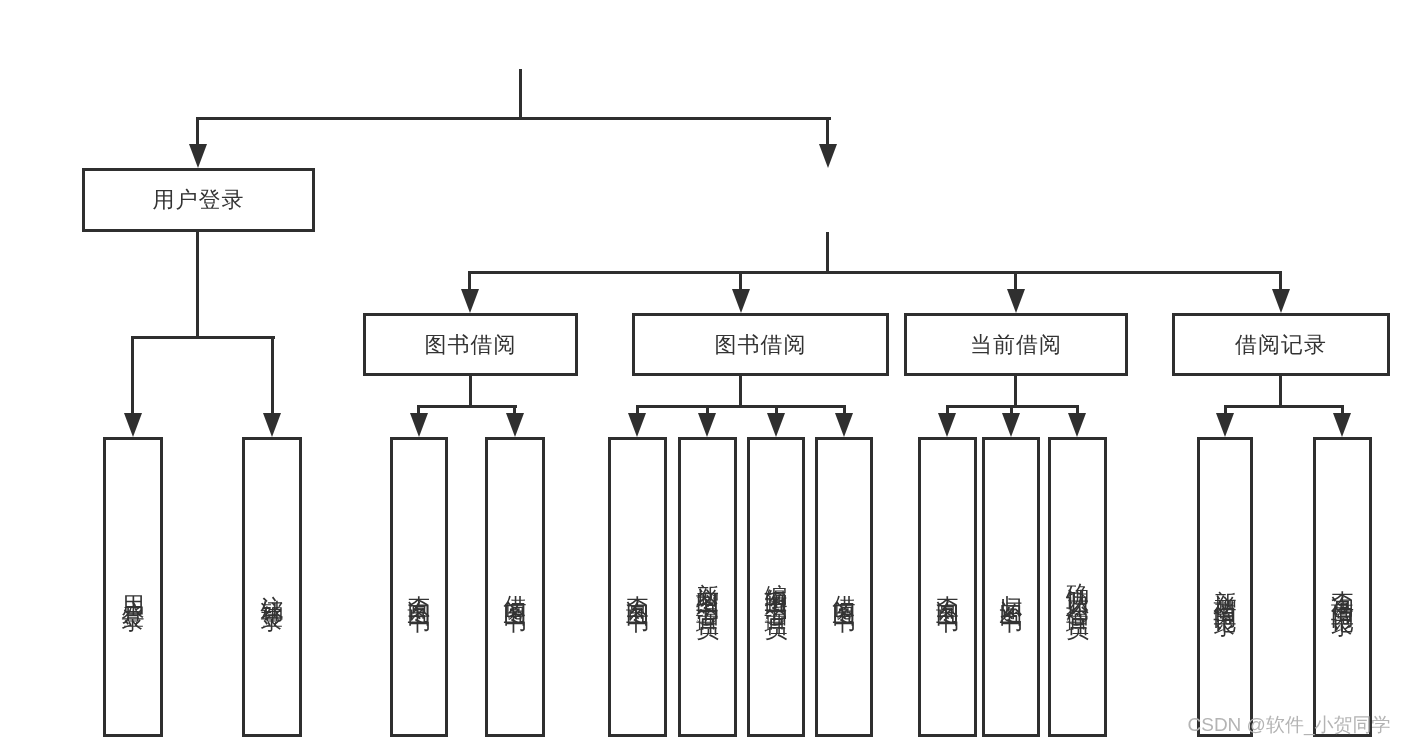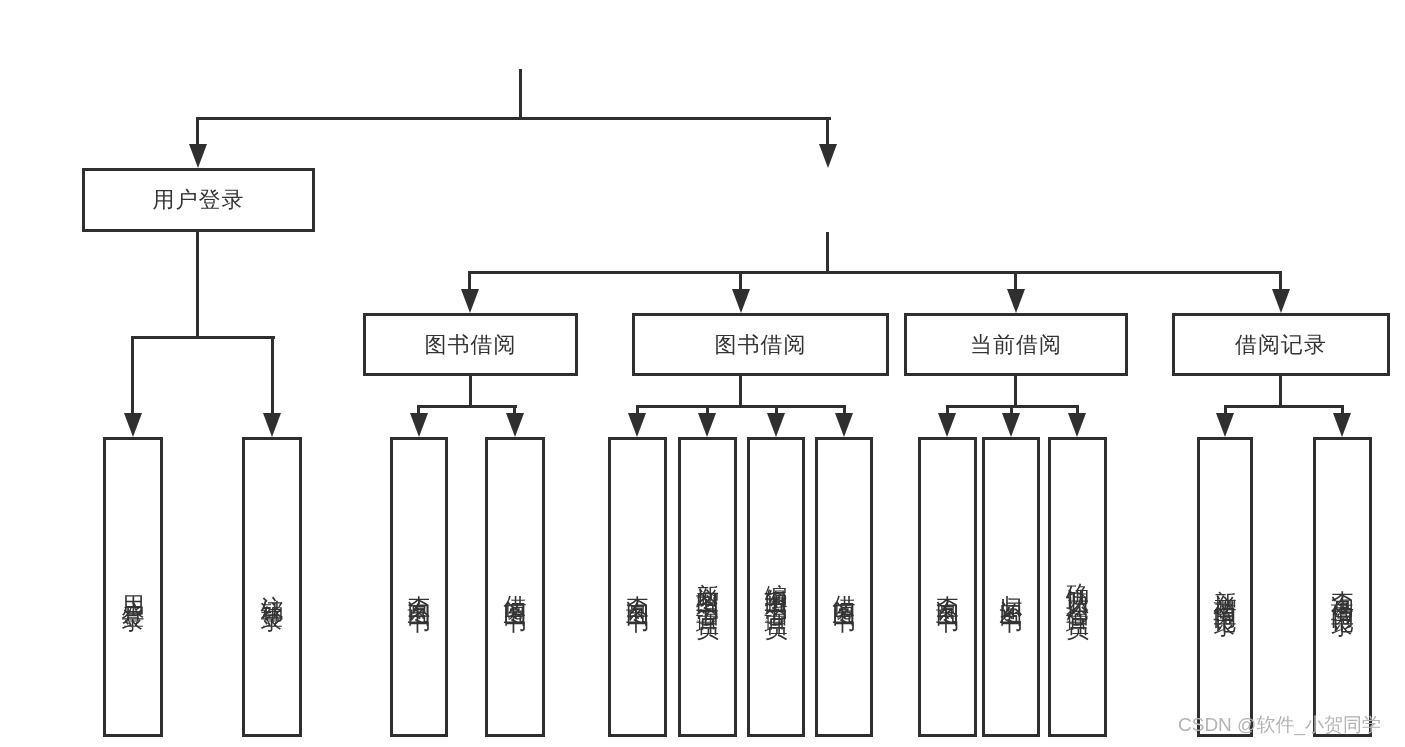--- a/index.html
+++ b/index.html
@@ -30,21 +30,21 @@
   .vline{position:absolute;width:3px;background:var(--line);}
   .hline{position:absolute;height:3px;background:var(--line);}
   .arrow{
     position:absolute;width:0;height:0;
     border-left:9px solid transparent;
     border-right:9px solid transparent;
     border-top:24px solid var(--line);
   }
   .watermark{
     position:absolute;left:1178px;top:712px;width:222px;
-    text-align:left;font-size:19px;color:var(--watermark);
+    text-align:center;font-size:19px;color:var(--watermark);
     z-index:5;white-space:nowrap;
   }
 </style>
 </head>
 <body>
 
 <div class="canvas">
 
 
   <div class="vline" style="left:519px;top:69px;height:51px"></div>

